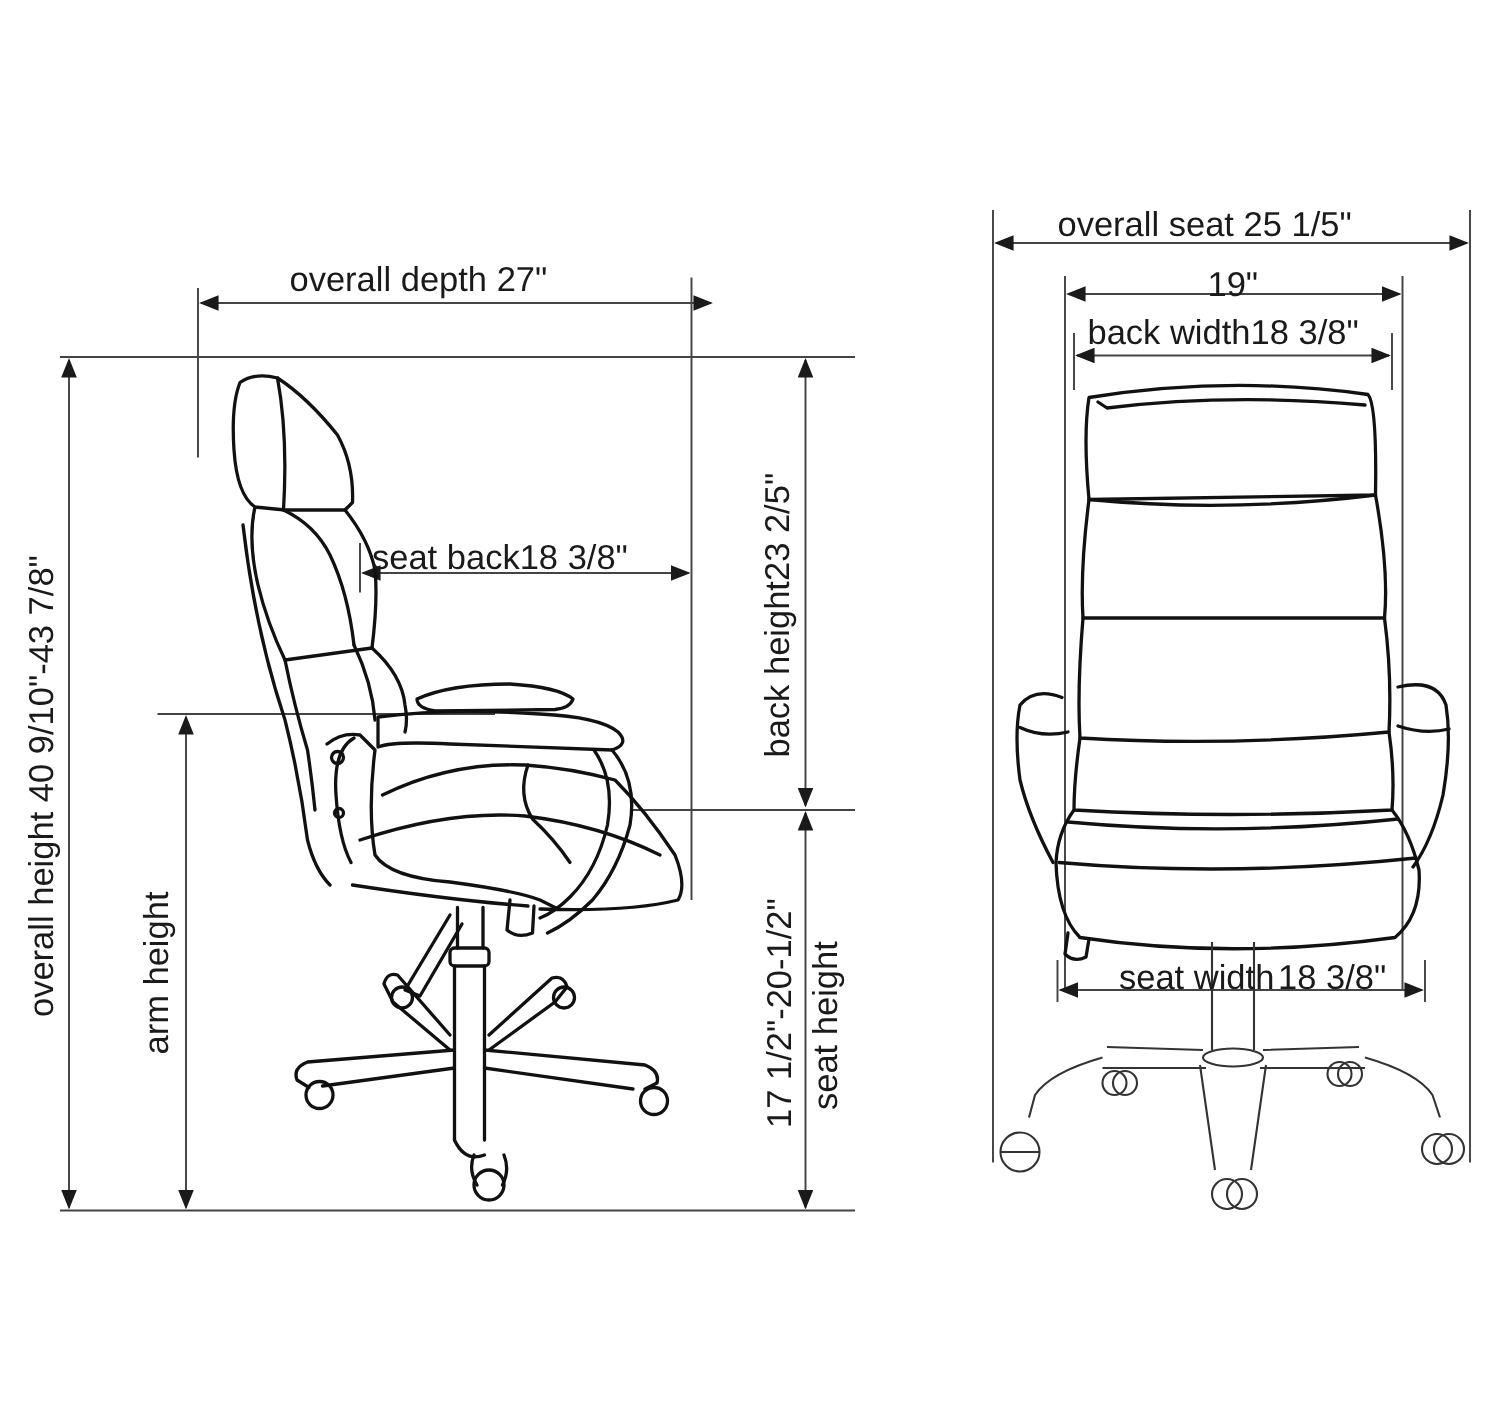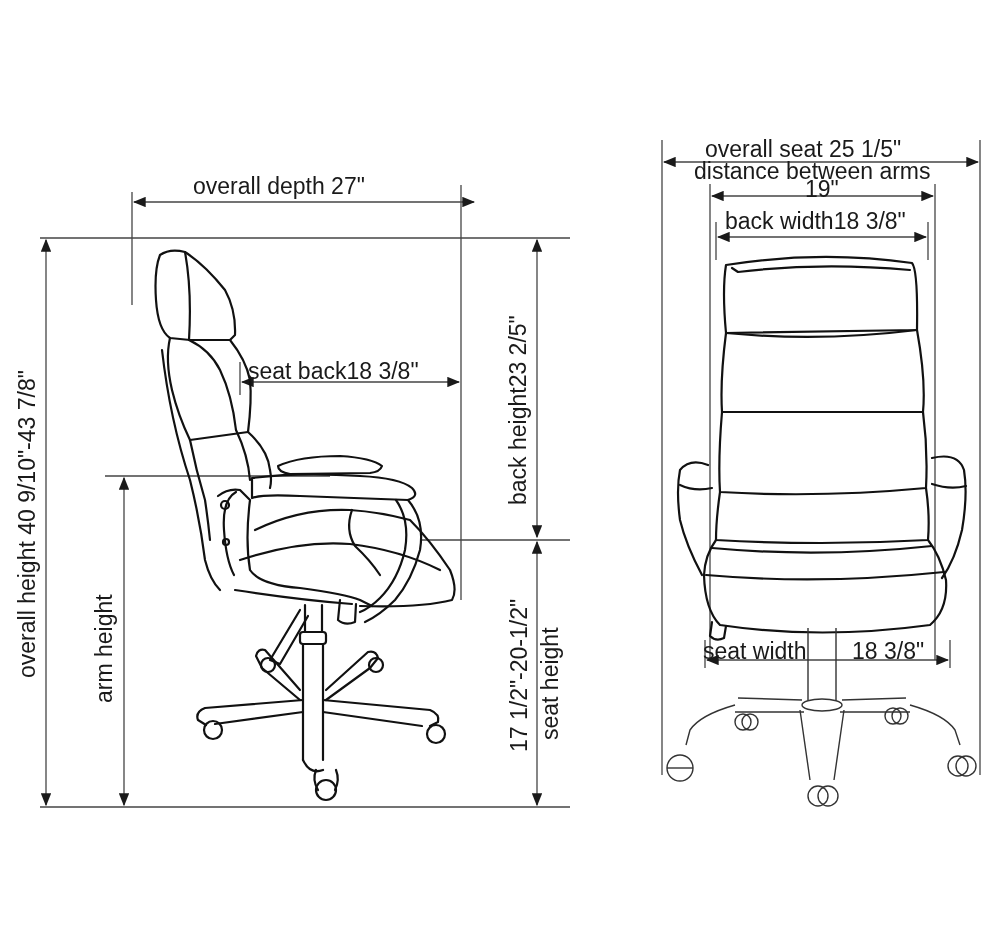--- a/index.html
+++ b/index.html
@@ -188,31 +188,28 @@
   </div>
   <div class="lbl v" style="left:539px; top:740px;">
     <span>seat height</span>
   </div>
 
   <div class="lbl h" style="left:705px; top:138px;">
     <span>overall seat</span>
     <span>25 1/5"</span>
   </div>
 
-  <div class="lbl h" style="left:694px; top:160px;">
-    <span>distance between arms</span>
-  </div>
   <div class="lbl h" style="left:805px; top:178px;">
     <span>19"</span>
   </div>
 
   <div class="lbl h" style="left:725px; top:210px;">
     <span>back width</span><span>18 3/8"</span>
   </div>
 
-  <div class="lbl h" style="left:703px; top:640px;">
+  <div class="lbl h" style="left:746px; top:640px;">
     <span>seat width</span>
   </div>
   <div class="lbl h" style="left:852px; top:640px;">
     <span>18 3/8"</span>
   </div>
 
 </div>
 
 </body></html>

